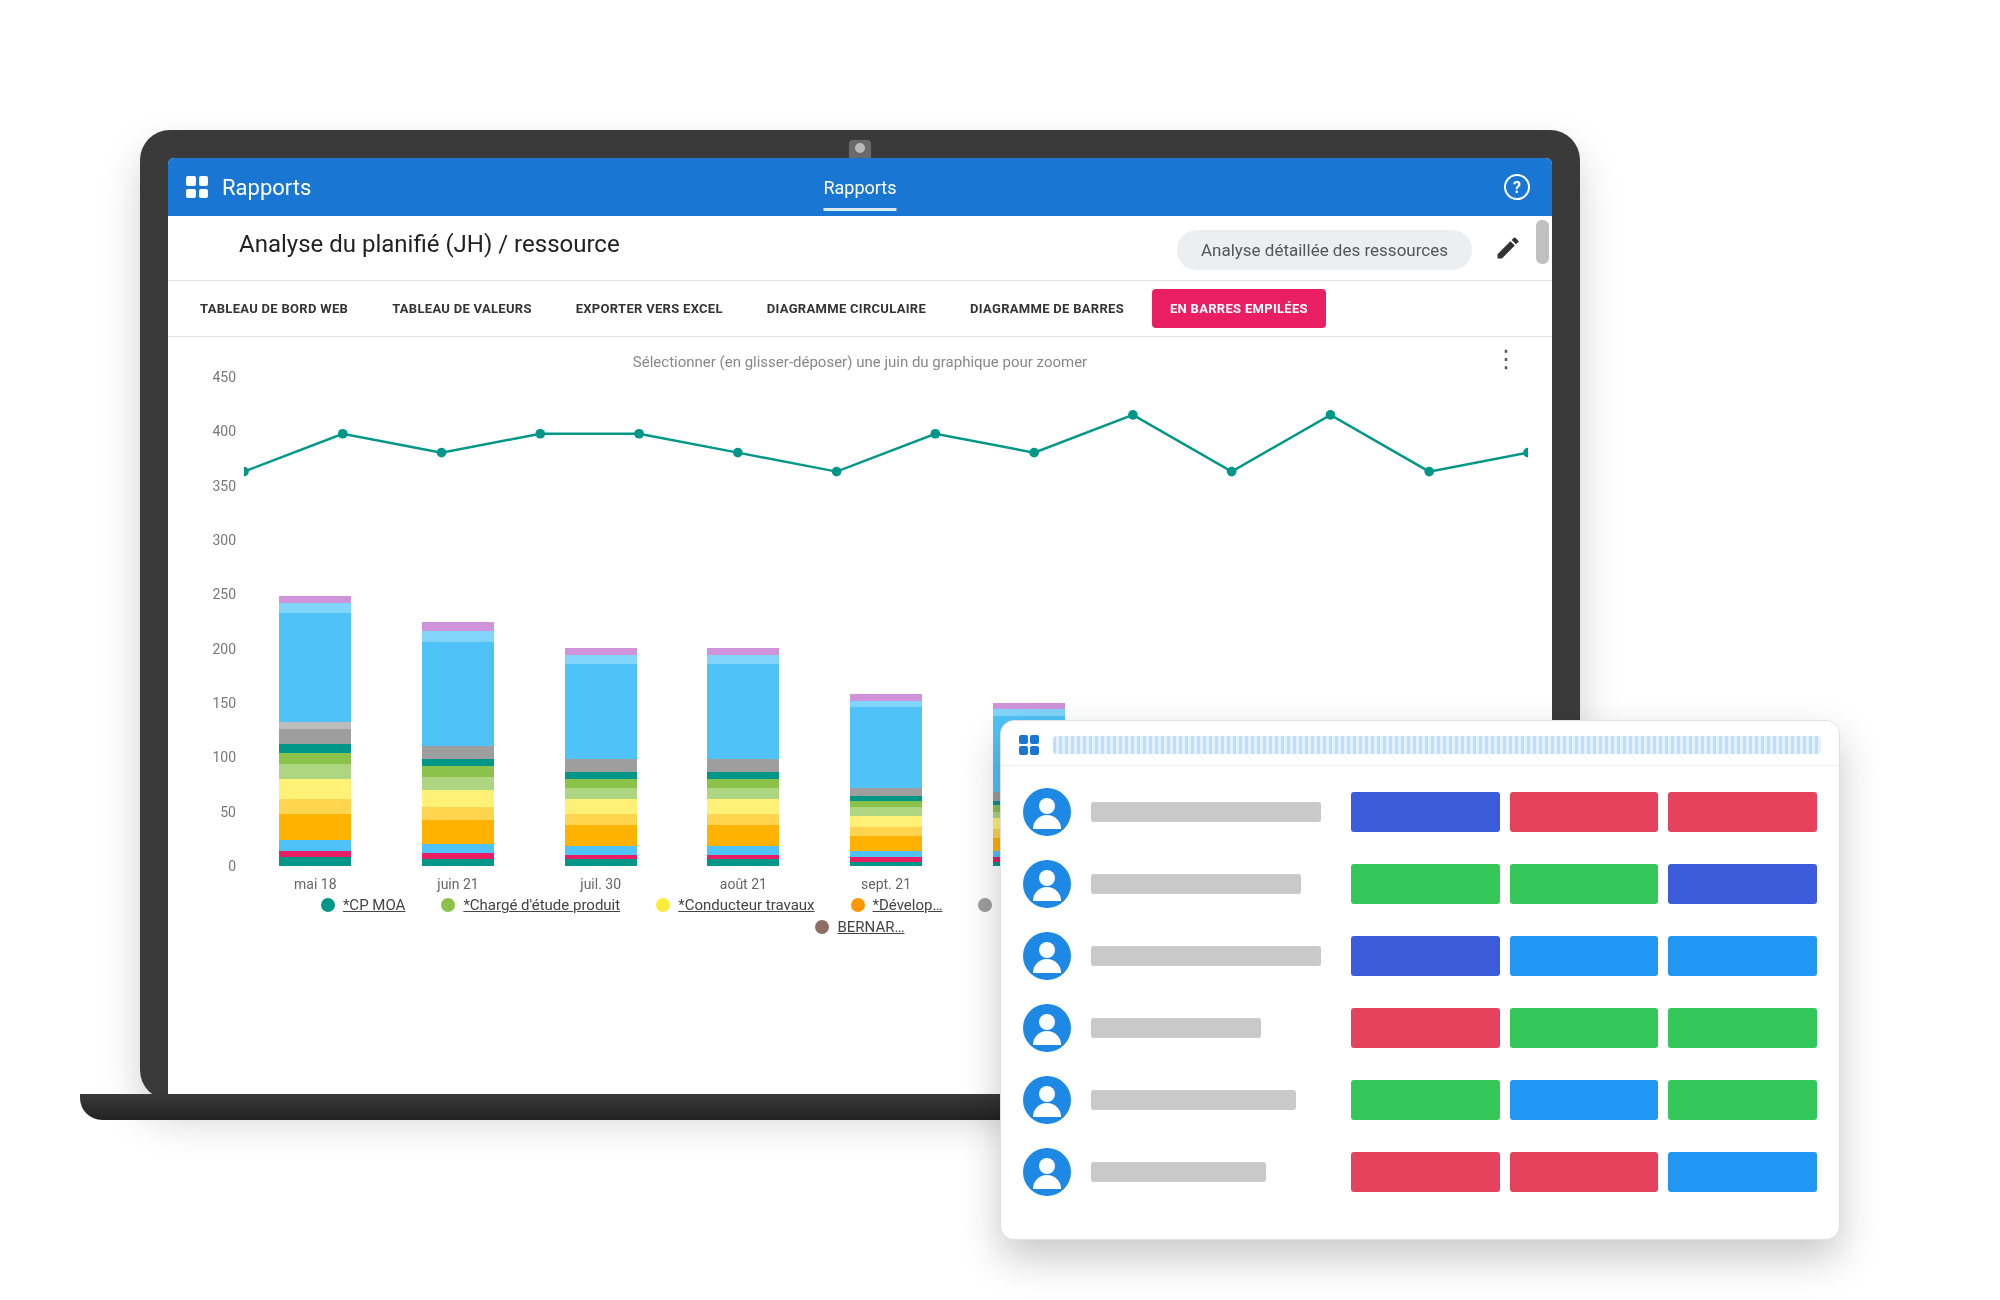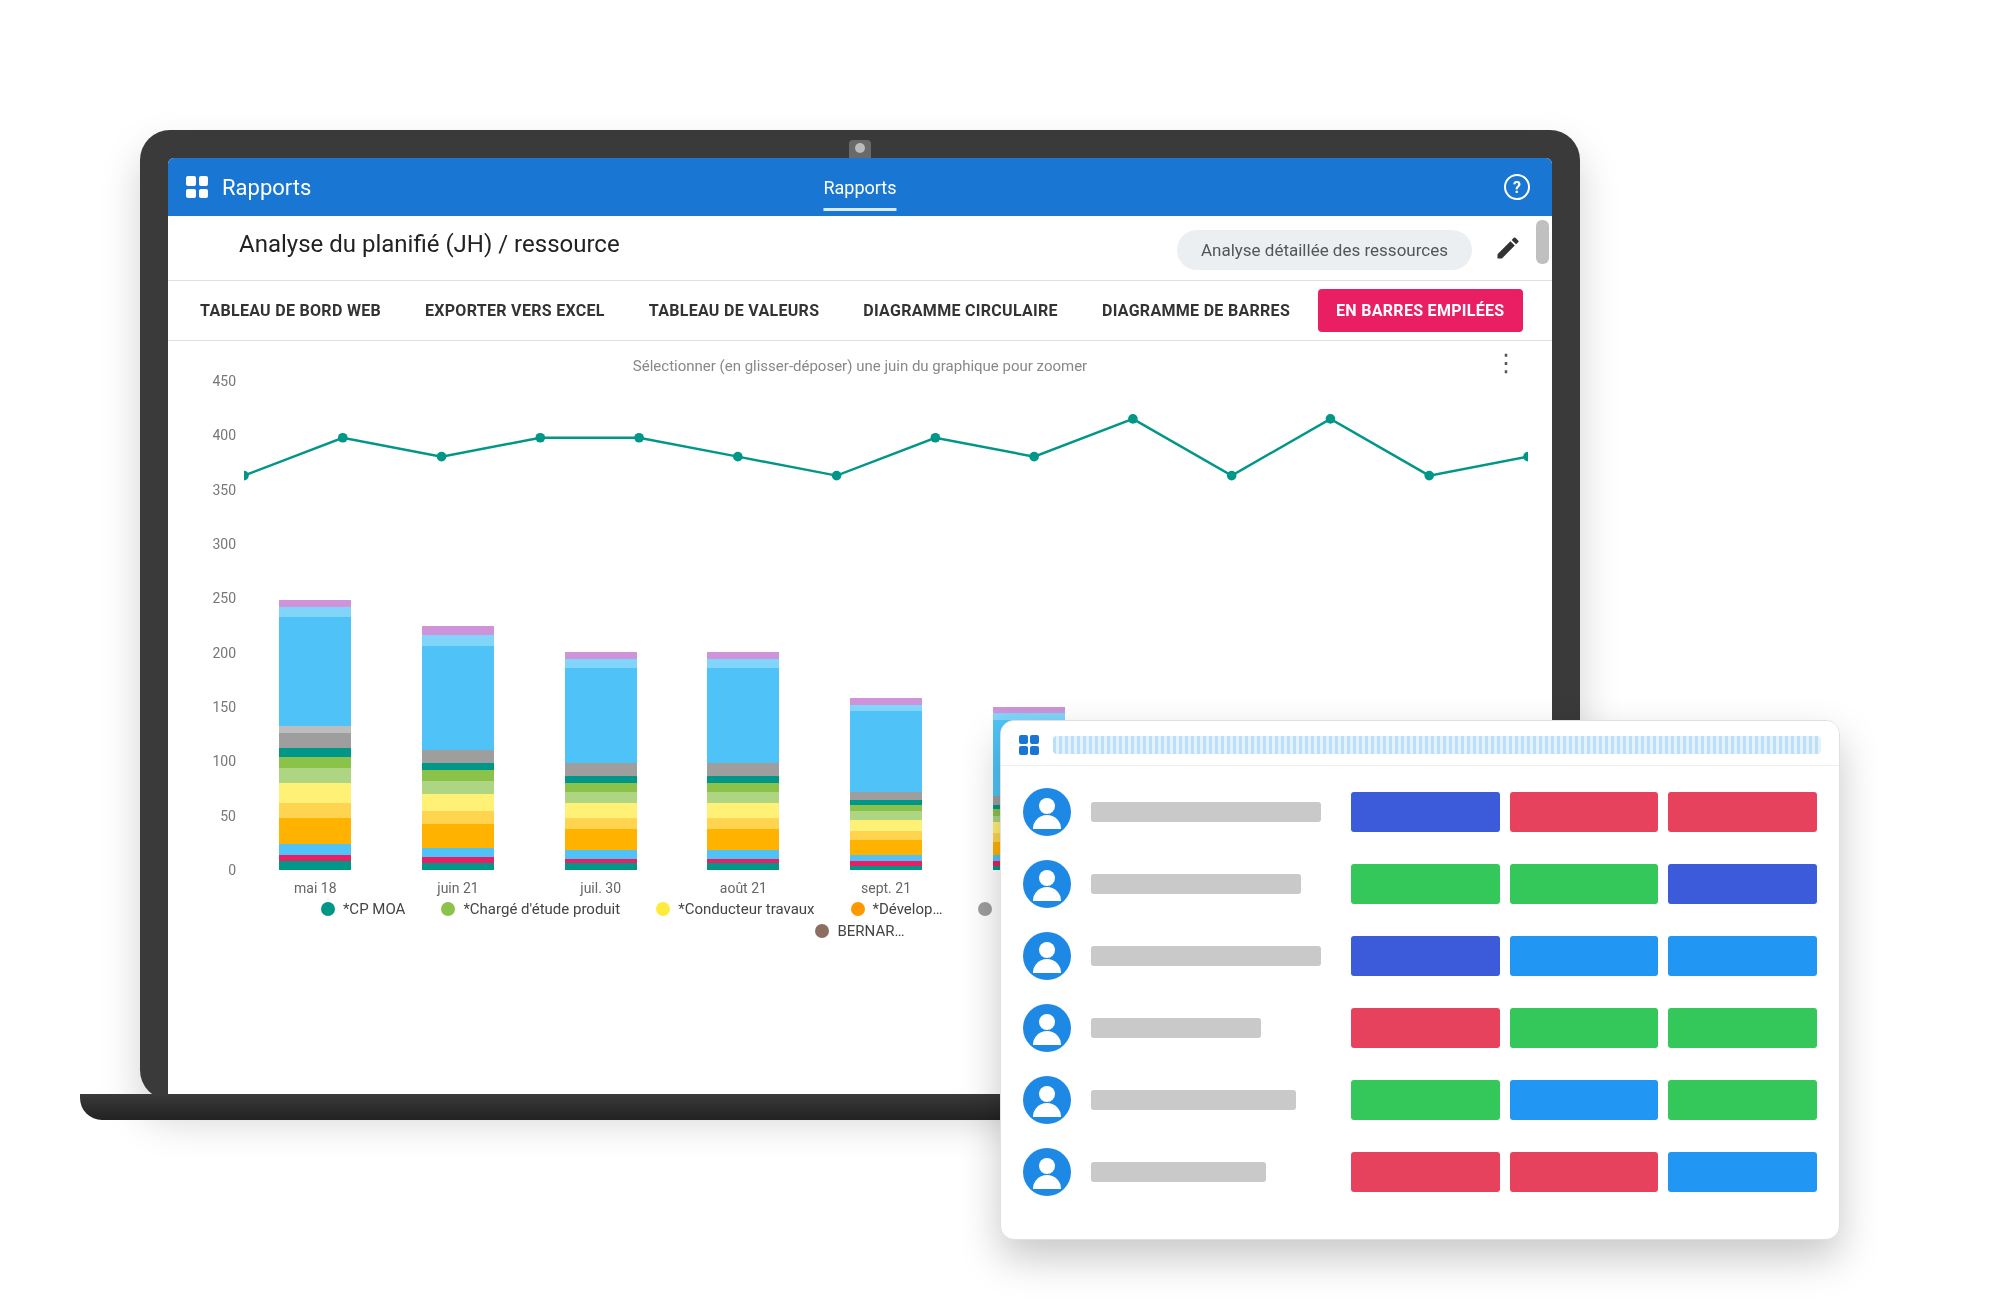--- a/index.html
+++ b/index.html
@@ -56,38 +56,38 @@
   .pagehead{padding:14px 30px 10px 55px;border-bottom:1px solid #e0e0e0;display:flex;align-items:flex-start;}
   .pagehead .texts{flex:1;}
   .pagehead h1{margin:0 0 4px 16px;font-weight:400;font-size:24px;}
   .pagehead p{margin:0;color:#7a7a7a;font-size:16px;max-width:980px;}
   .chip{background:#eceff1;color:#555;border-radius:22px;padding:10px 24px;font-size:17px;margin-left:14px;white-space:nowrap;}
   .editbtn{width:28px;height:28px;margin-left:22px;margin-top:4px;}
   .editbtn svg{width:28px;height:28px;fill:#333;}
 
   
   .tabs{display:flex;align-items:center;border-bottom:1px solid #e0e0e0;padding:0 10px;}
-  .tabs .tab{padding:18px 22px;font-size:16px;font-weight:700;color:#333;letter-spacing:.3px;cursor:pointer;}
+  .tabs .tab{padding:18px 22px;font-size:13px;font-weight:700;color:#333;letter-spacing:.3px;cursor:pointer;}
   .tabs .tab.active{background:#e91e63;color:#fff;border-radius:4px;margin:8px 6px;padding:12px 18px;}
 
   
   .chartwrap{padding:12px 24px 0 24px;position:relative;}
   .chart-hint{text-align:center;color:#888;font-size:15px;padding:4px 0 6px;}
   .chart-menu{position:absolute;right:34px;top:8px;font-size:24px;color:#555;cursor:pointer;}
   .chart{position:relative;height:560px;border-bottom:1px solid transparent;}
   .yaxis{position:absolute;left:0;top:0;bottom:70px;width:50px;}
   .ytick{position:absolute;right:6px;font-size:14px;color:#777;transform:translateY(50%);}
   .plot{position:absolute;left:52px;right:0;top:0;bottom:70px;}
   .bars{position:absolute;left:0;right:0;bottom:0;top:0;display:flex;align-items:flex-end;}
   .barcol{flex:1;display:flex;flex-direction:column-reverse;align-items:center;}
   .seg{width:72px;}
   .xlabels{position:absolute;left:52px;right:0;bottom:44px;display:flex;}
   .xlabels span{flex:1;text-align:center;font-size:14px;color:#666;}
   .legend{position:absolute;left:0;right:0;bottom:0;display:flex;flex-wrap:wrap;justify-content:center;
-    gap:4px 36px;padding:0 80px;font-size:15px;color:#444;}
+    gap:4px 36px;padding:0 80px;font-size:15px;color:#444;text-decoration:underline;}
   .legend .li{display:flex;align-items:center;gap:8px;}
   .legend .dot{width:14px;height:14px;border-radius:50%;}
   .line-svg{position:absolute;left:0;right:0;top:0;bottom:0;pointer-events:none;}
 
   
   .tablet{
     position:absolute;left:1000px;top:720px;width:840px;height:520px;
     background:#fff;border-radius:14px;box-shadow:0 18px 40px rgba(0,0,0,.22);
     padding:0;overflow:hidden;border:1px solid #e0e0e0;
   }
@@ -137,22 +137,22 @@
         <div class="chip">Analyse détaillée des ressources</div>
         <div class="editbtn">
           <svg viewBox="0 0 24 24">
               <path d="M3 17.25V21h3.75L17.81 9.94l-3.75-3.75L3 17.25zM20.71 7.04a1 1 0 0 0 0-1.41l-2.34-2.34a1 1 0 0 0-1.41 0l-1.83 1.83 3.75 3.75 1.83-1.83z"></path>
             </svg>
         </div>
       </div>
 
       <div class="tabs" id="tabs">
           <div class="tab">TABLEAU DE BORD WEB</div>
+          <div class="tab">TABLEAU DE VALEURS</div>
           <div class="tab">EXPORTER VERS EXCEL</div>
-          <div class="tab">TABLEAU DE VALEURS</div>
           <div class="tab">DIAGRAMME CIRCULAIRE</div>
           <div class="tab">DIAGRAMME DE BARRES</div>
           <div class="tab active">EN BARRES EMPILÉES</div>
         </div>
 
       <div class="chartwrap">
         <div class="chart-hint">Sélectionner (en glisser-déposer) une juin du graphique pour zoomer</div>
         <div class="chart-menu">⋮</div>
         <div class="chart" id="chart">
           <div class="yaxis" id="yaxis">

